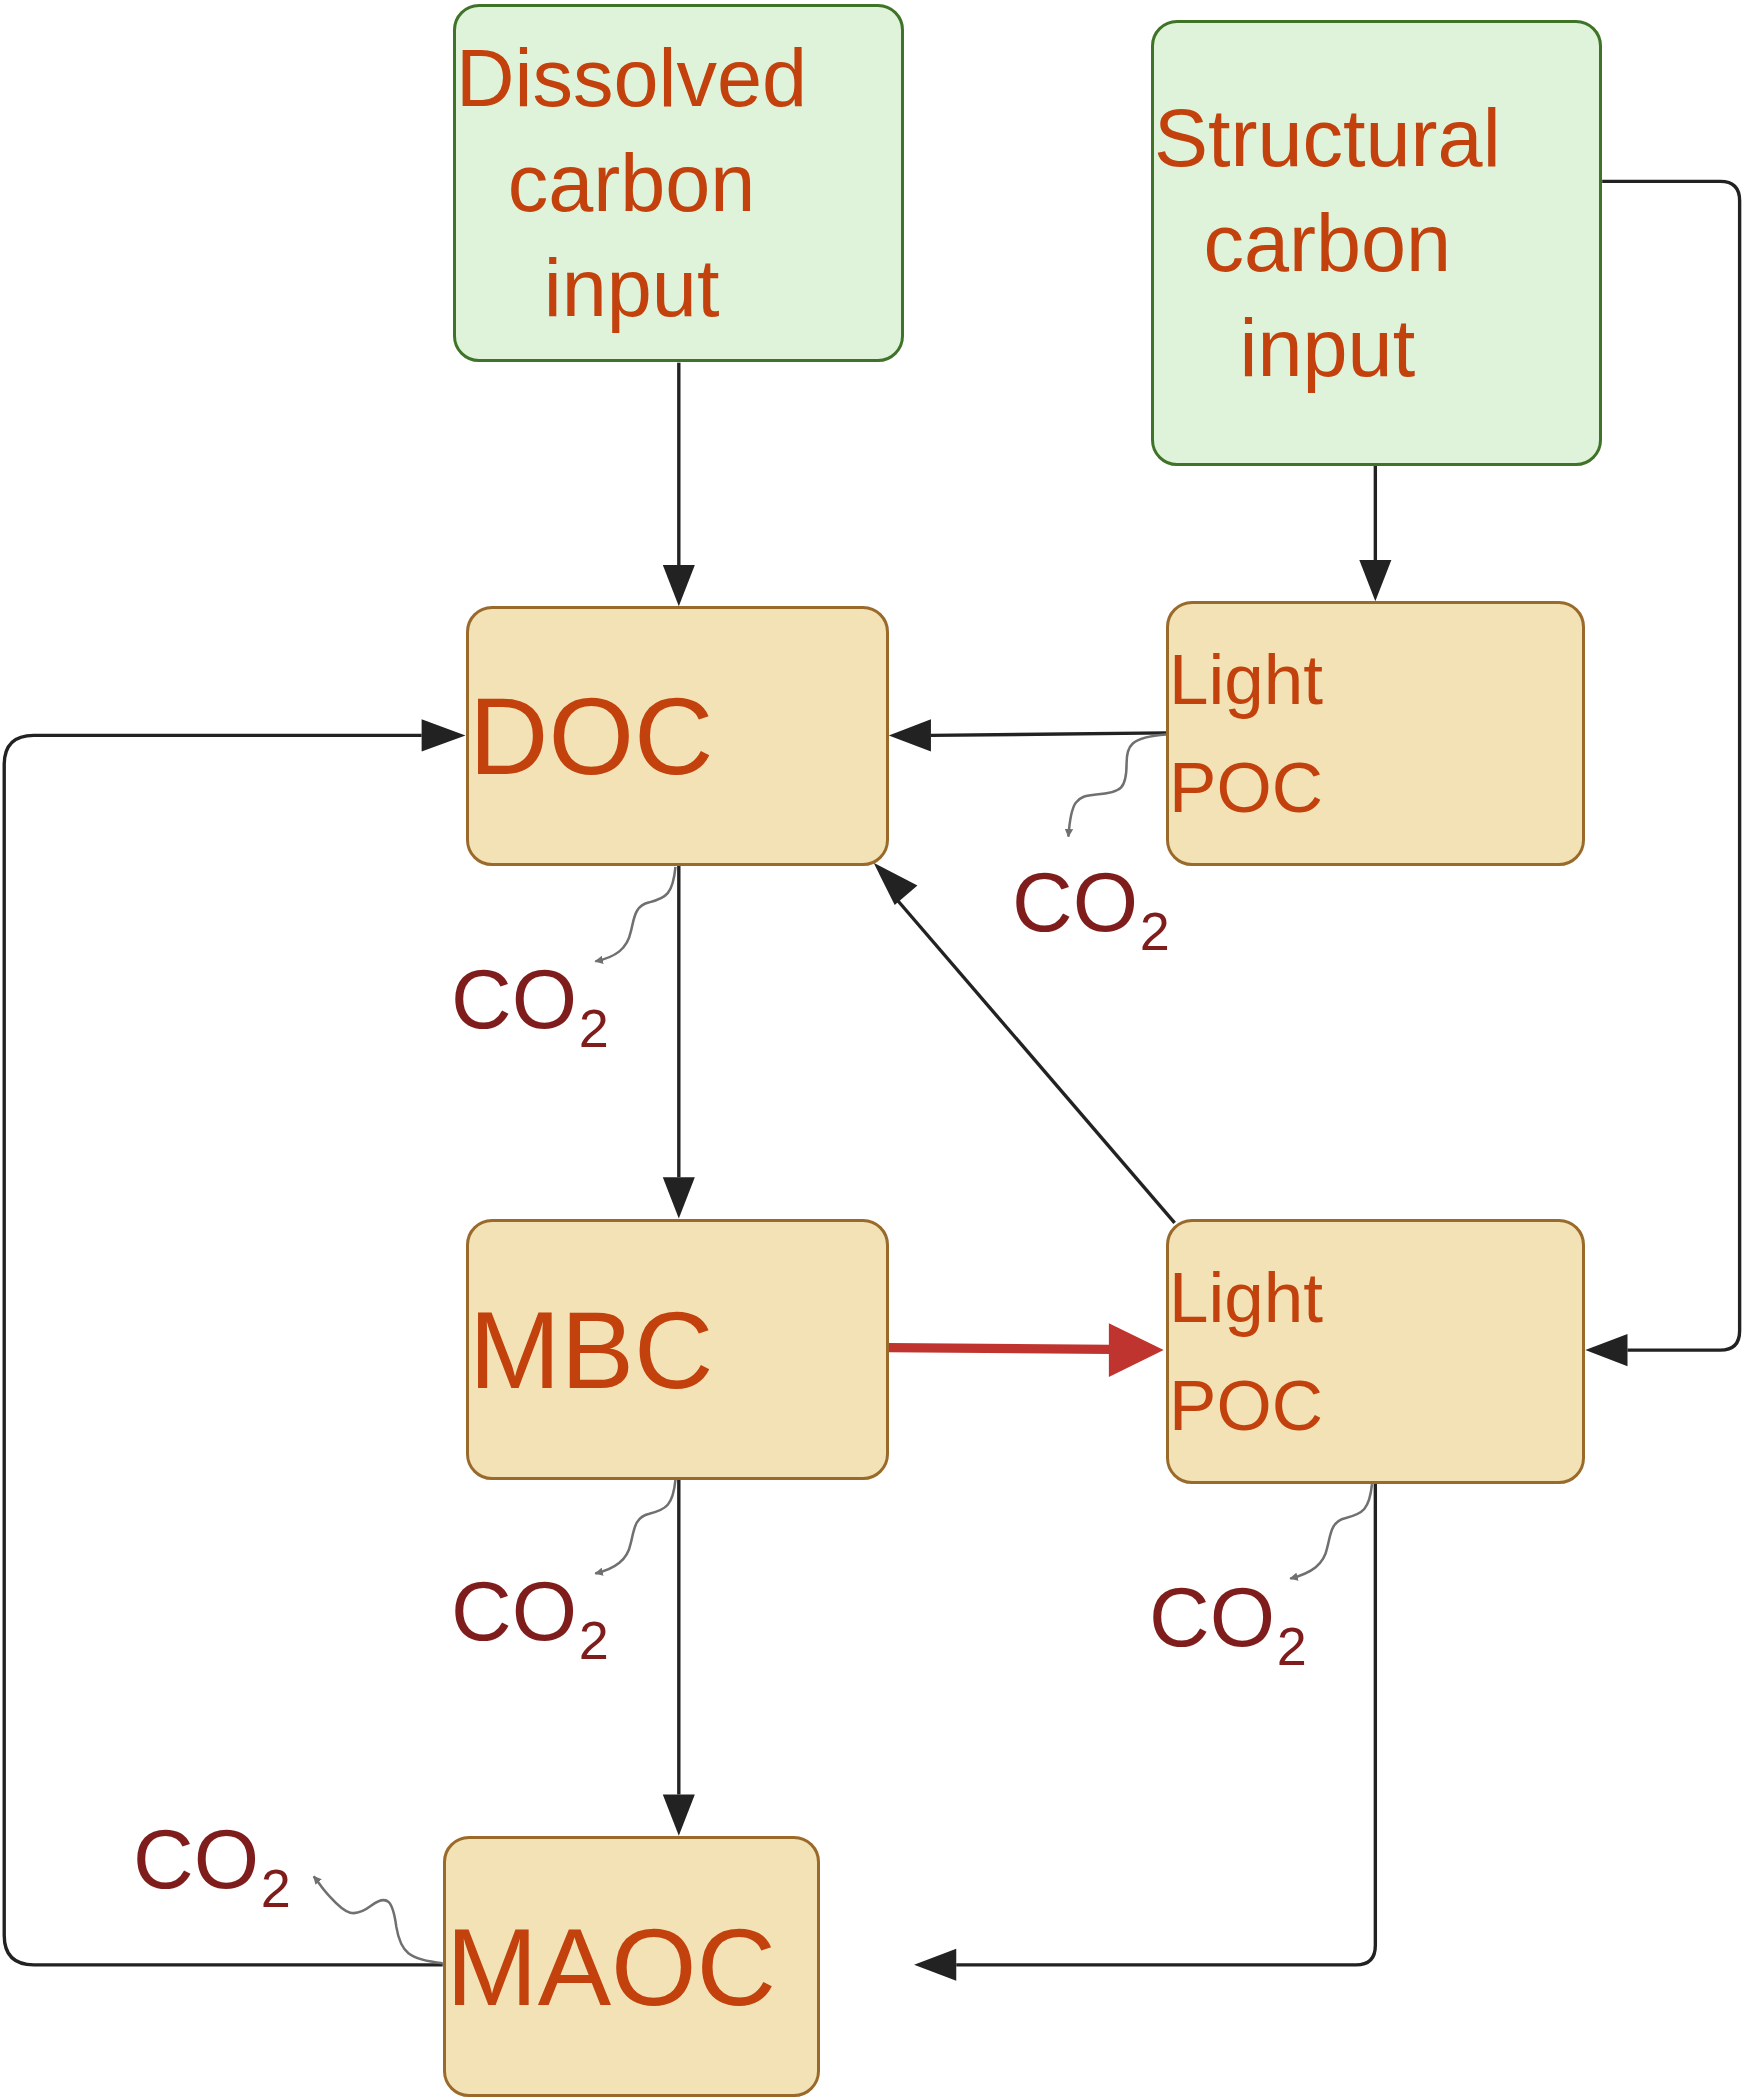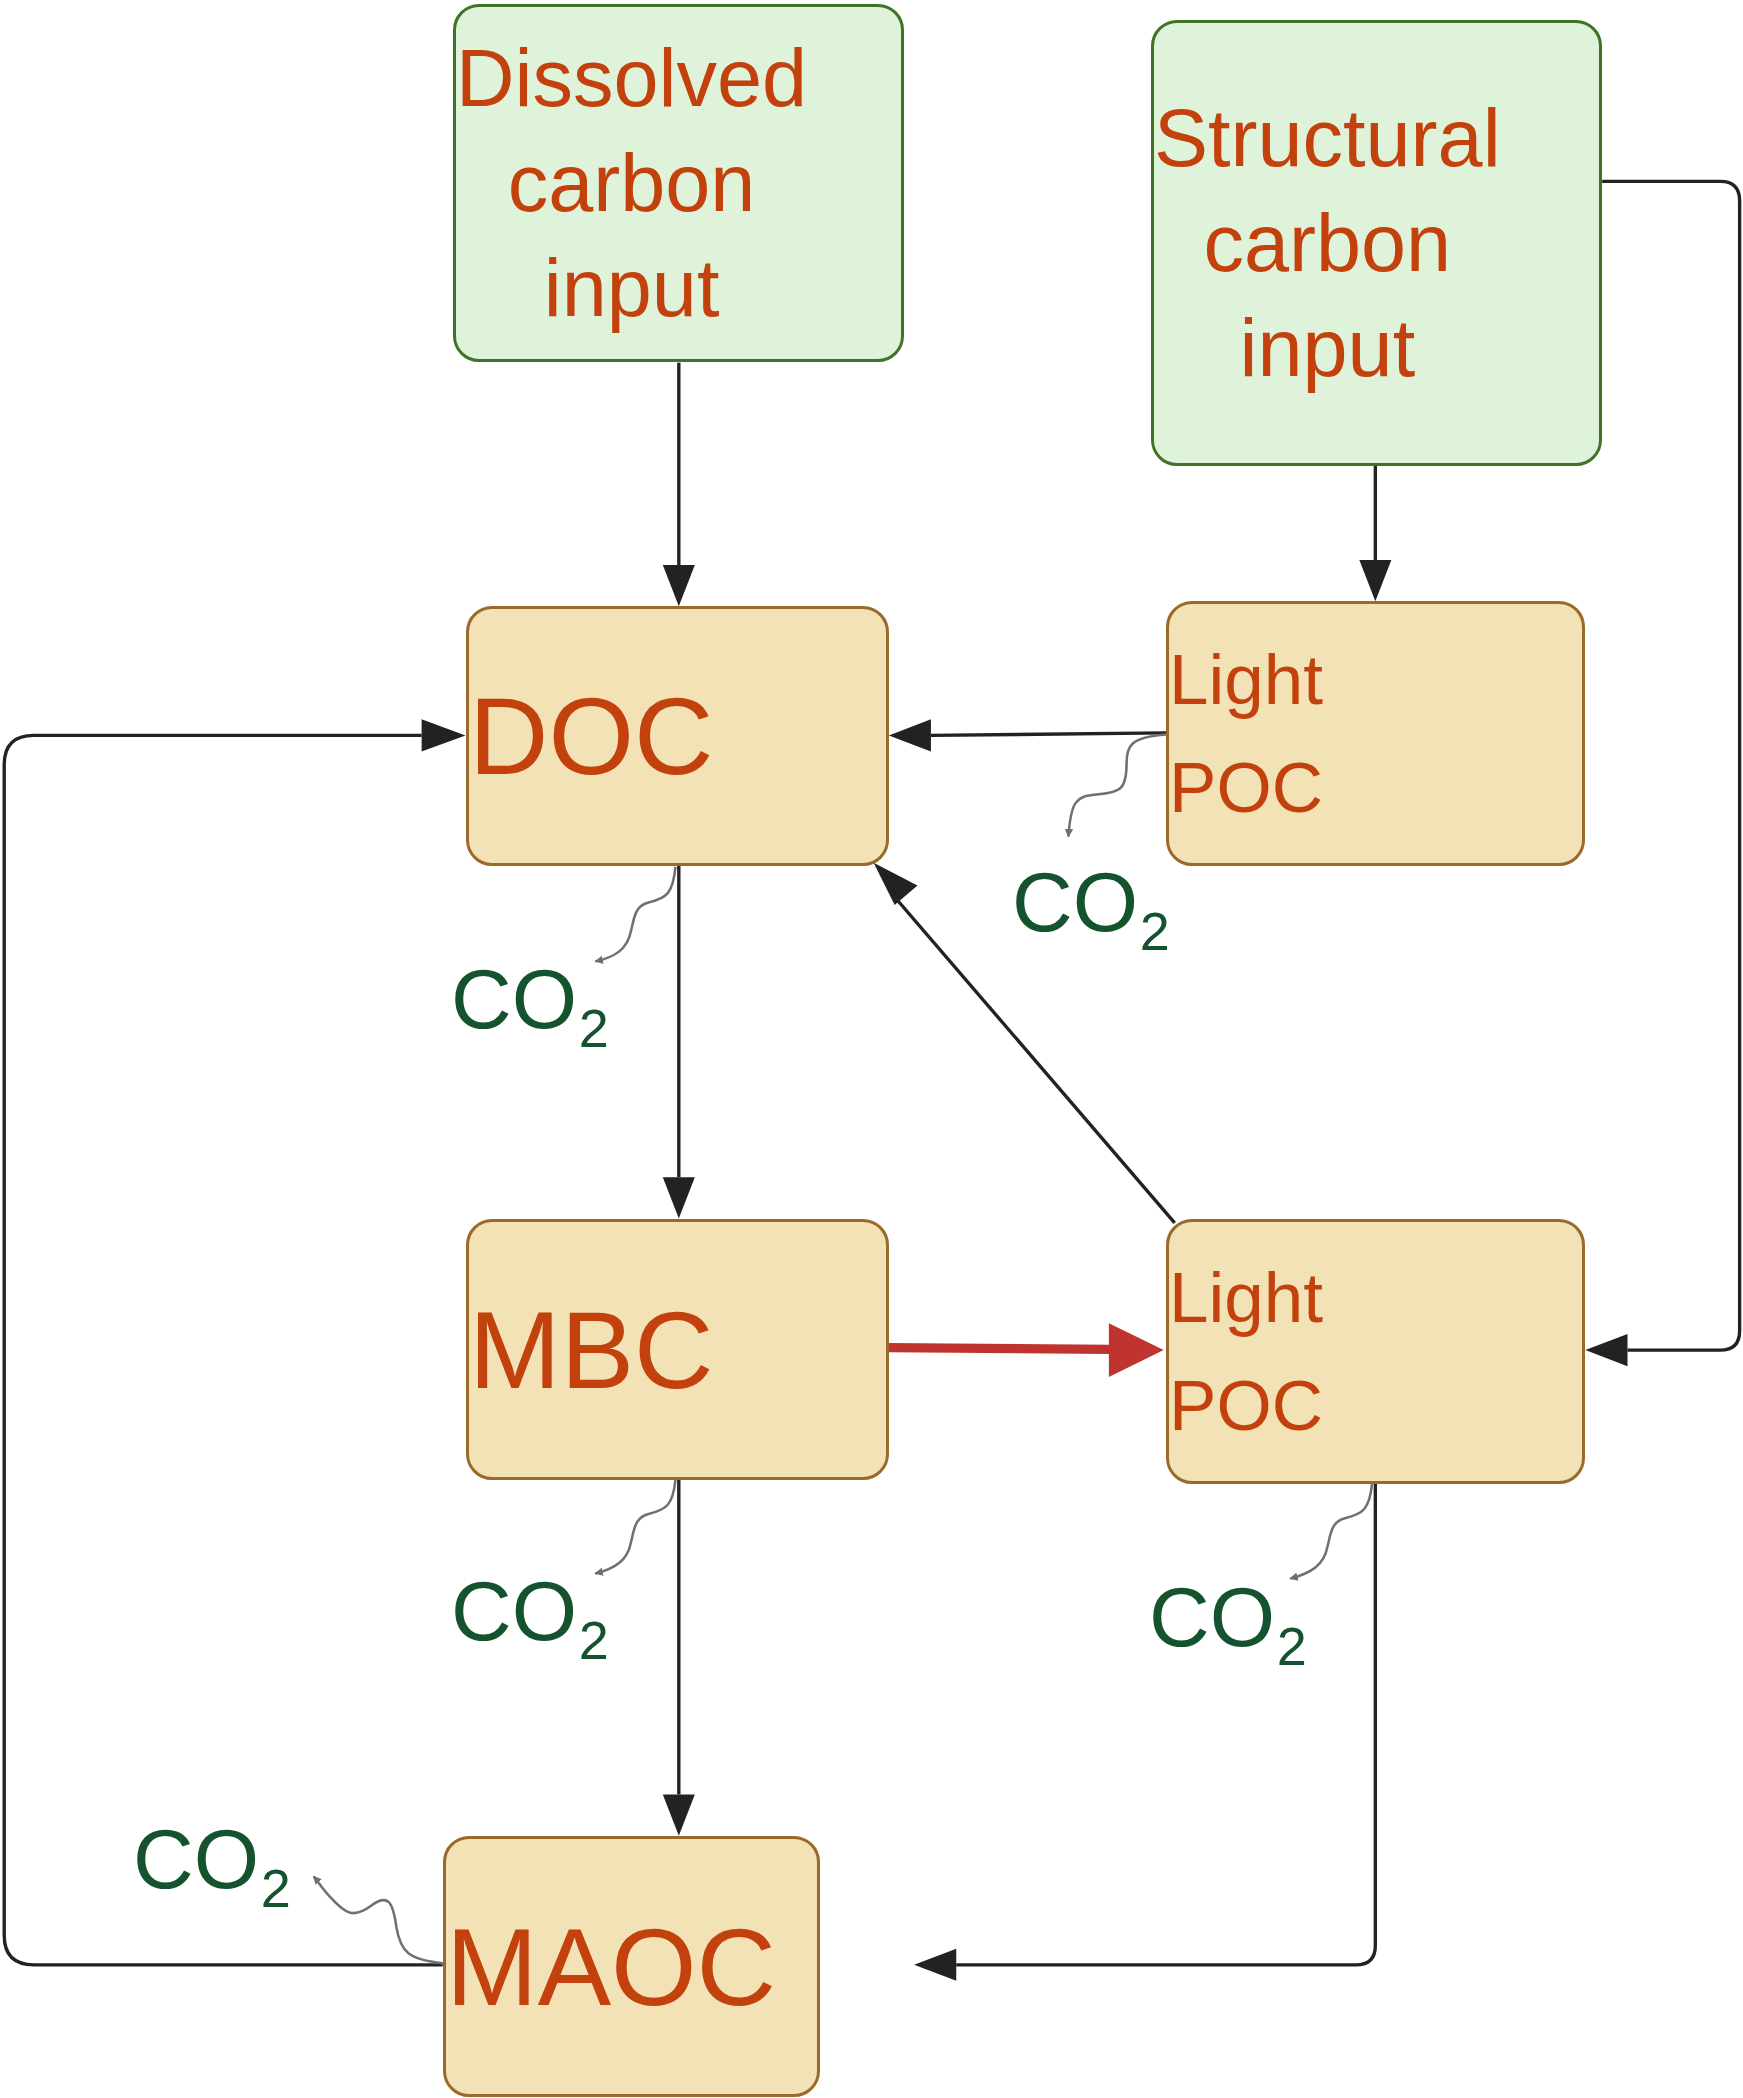--- a/index.html
+++ b/index.html
@@ -4,21 +4,21 @@
 <style>
   html, body { margin: 0; padding: 0; background: #ffffff; }
   body { width: 1743px; height: 2099px; position: relative; overflow: hidden; font-family: "Liberation Sans", sans-serif; }
   svg.canvas { position: absolute; left: 0; top: 0; width: 1743px; height: 2099px; }
   .box { position: absolute; box-sizing: border-box; border-radius: 26px; display: flex; align-items: center; justify-content: flex-start; text-align: center; color: #c2410c; }
   .box.input { background: #dff3da; border: 3.4px solid #3f7428; font-size: 81px; line-height: 105px; }
   .box.pool { background: #f2e2b5; border: 3.4px solid #9a6a2a; }
   .box .lbl { display: block; }
   .pool.big .lbl { font-size: 110px; line-height: 118px; }
   .pool.two .lbl { font-size: 71px; line-height: 108px; }
-  .co2 { position: absolute; color: #14532d; font-size: 84px; line-height: 84px; white-space: nowrap; }
+  .co2 { position: absolute; color: #7f1d1d; font-size: 84px; line-height: 84px; white-space: nowrap; }
   .co2 sub { font-size: 54px; vertical-align: -18.6px; margin-left: 1.7px; }
 </style>
 </head>
 <body>
 
 <svg class="canvas" viewBox="0 0 2067 2489">
   <defs>
     <marker id="ah" markerWidth="10" markerHeight="10" refX="9" refY="5" orient="auto" markerUnits="userSpaceOnUse" viewBox="0 0 10 10">
       <path d="M0,0 L10,5 L0,10 z" fill="#222"></path>
     </marker>

